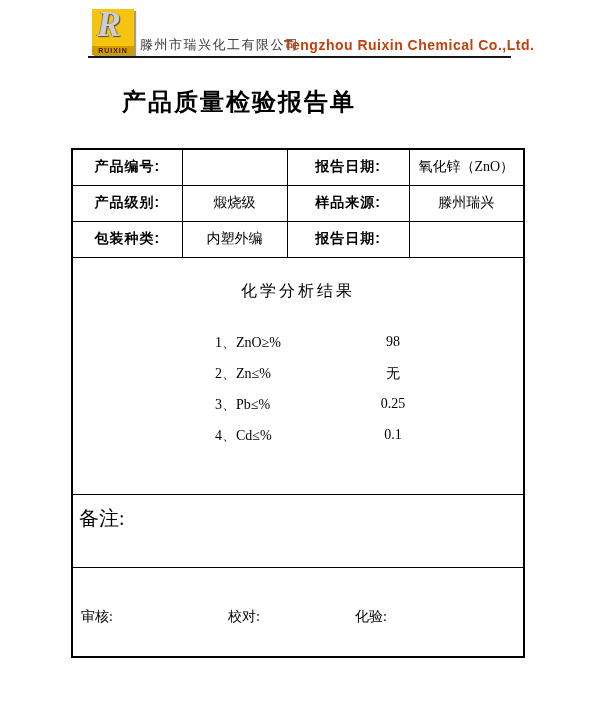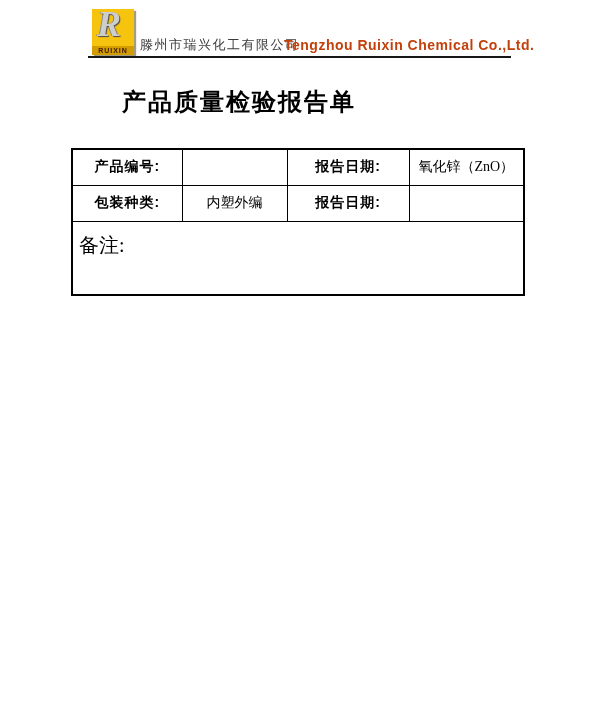--- a/index.html
+++ b/index.html
@@ -100,28 +100,64 @@
         <col style="width:115px">
     </colgroup>
     <tbody>
       <tr class="info-row">
         <td class="lbl">产品编号:</td>
         <td class="val"></td>
         <td class="lbl">报告日期:</td>
         <td class="val">氧化锌（ZnO）</td>
       </tr>
       <tr class="info-row">
+        <td class="lbl">产品级别:</td>
+        <td class="val">煅烧级</td>
+        <td class="lbl">样品来源:</td>
+        <td class="val">滕州瑞兴</td>
+      </tr>
+      <tr class="info-row">
         <td class="lbl">包装种类:</td>
         <td class="val">内塑外编</td>
         <td class="lbl">报告日期:</td>
         <td class="val"></td>
       </tr>
 
+      <tr>
+        <td class="analysis-cell" colspan="4">
+          <div class="analysis-title">化学分析结果</div>
+          <div class="analysis-list">
+            <div class="analysis-item">
+              <span class="ai-label">1、ZnO≥%</span>
+              <span class="ai-value">98</span>
+            </div>
+            <div class="analysis-item">
+              <span class="ai-label">2、Zn≤%</span>
+              <span class="ai-value">无</span>
+            </div>
+            <div class="analysis-item">
+              <span class="ai-label">3、Pb≤%</span>
+              <span class="ai-value">0.25</span>
+            </div>
+            <div class="analysis-item">
+              <span class="ai-label">4、Cd≤%</span>
+              <span class="ai-value">0.1</span>
+            </div>
+          </div>
+        </td>
+      </tr>
 
       <tr>
         <td class="remarks-cell" colspan="4">
           <span class="remarks-label">备注:</span>
         </td>
       </tr>
 
+      <tr>
+        <td class="sign-cell" colspan="4">
+          <span class="sig sig-review">审核:</span>
+          <span class="sig sig-proof">校对:</span>
+          <span class="sig sig-assay">化验:</span>
+        </td>
+      </tr>
     </tbody>
   </table>
 </div>
 
 </body></html>

